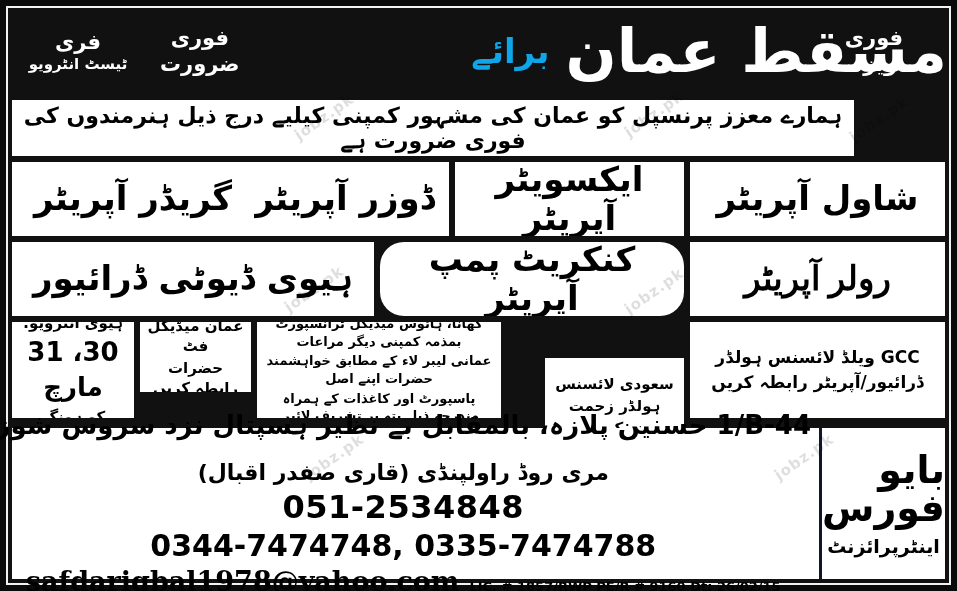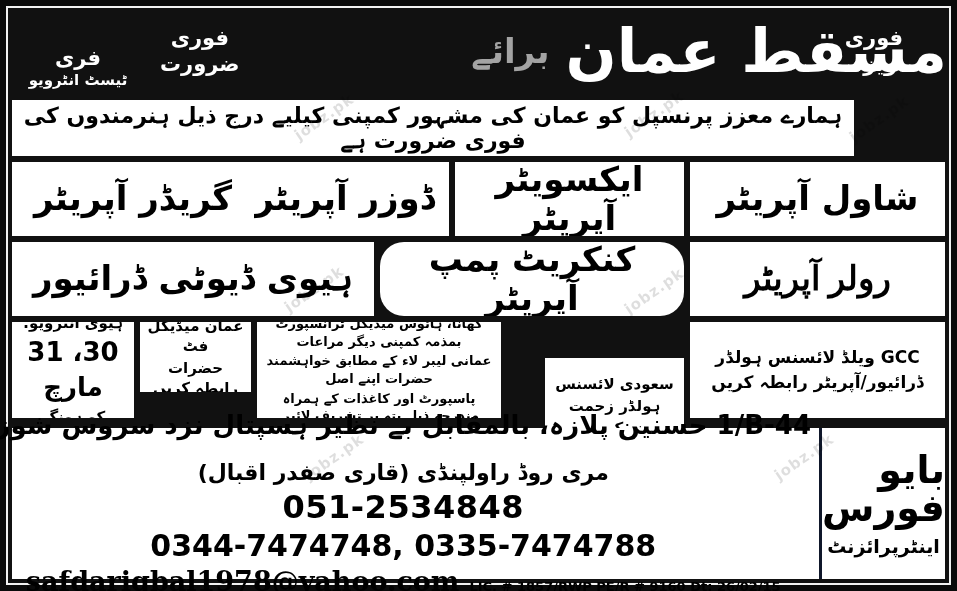--- a/index.html
+++ b/index.html
@@ -27,28 +27,28 @@
   
   .hdr-main{
     position:absolute;left:10px;top:8px;width:937px;height:86px;
     display:flex;align-items:center;justify-content:center;
   }
   .hdr-title{
     color:#ffffff;font-size:60px;font-weight:bold;letter-spacing:1px;
     white-space:nowrap;
   }
   .hdr-sub{
-    color:#a3a3a3;font-size:34px;font-weight:bold;margin-right:16px;white-space:nowrap;
+    color:#0ea5e9;font-size:34px;font-weight:bold;margin-right:16px;white-space:nowrap;
   }
   .hdr-small{
     color:#ffffff;font-size:21px;font-weight:bold;line-height:1.25;
     text-align:center;white-space:nowrap;
   }
   .hdr-left-box{
-    position:absolute;left:18px;top:28px;width:120px;height:78px;
+    position:absolute;left:18px;top:12px;width:120px;height:78px;
     display:flex;flex-direction:column;justify-content:center;
   }
   .hdr-right-box{
     position:absolute;right:18px;top:12px;width:130px;height:78px;
     display:flex;flex-direction:column;align-items:center;justify-content:center;
   }
   
   .intro{
     left:12px;top:100px;width:842px;height:56px;
     font-size:22px;font-weight:bold;padding:4px 10px;

